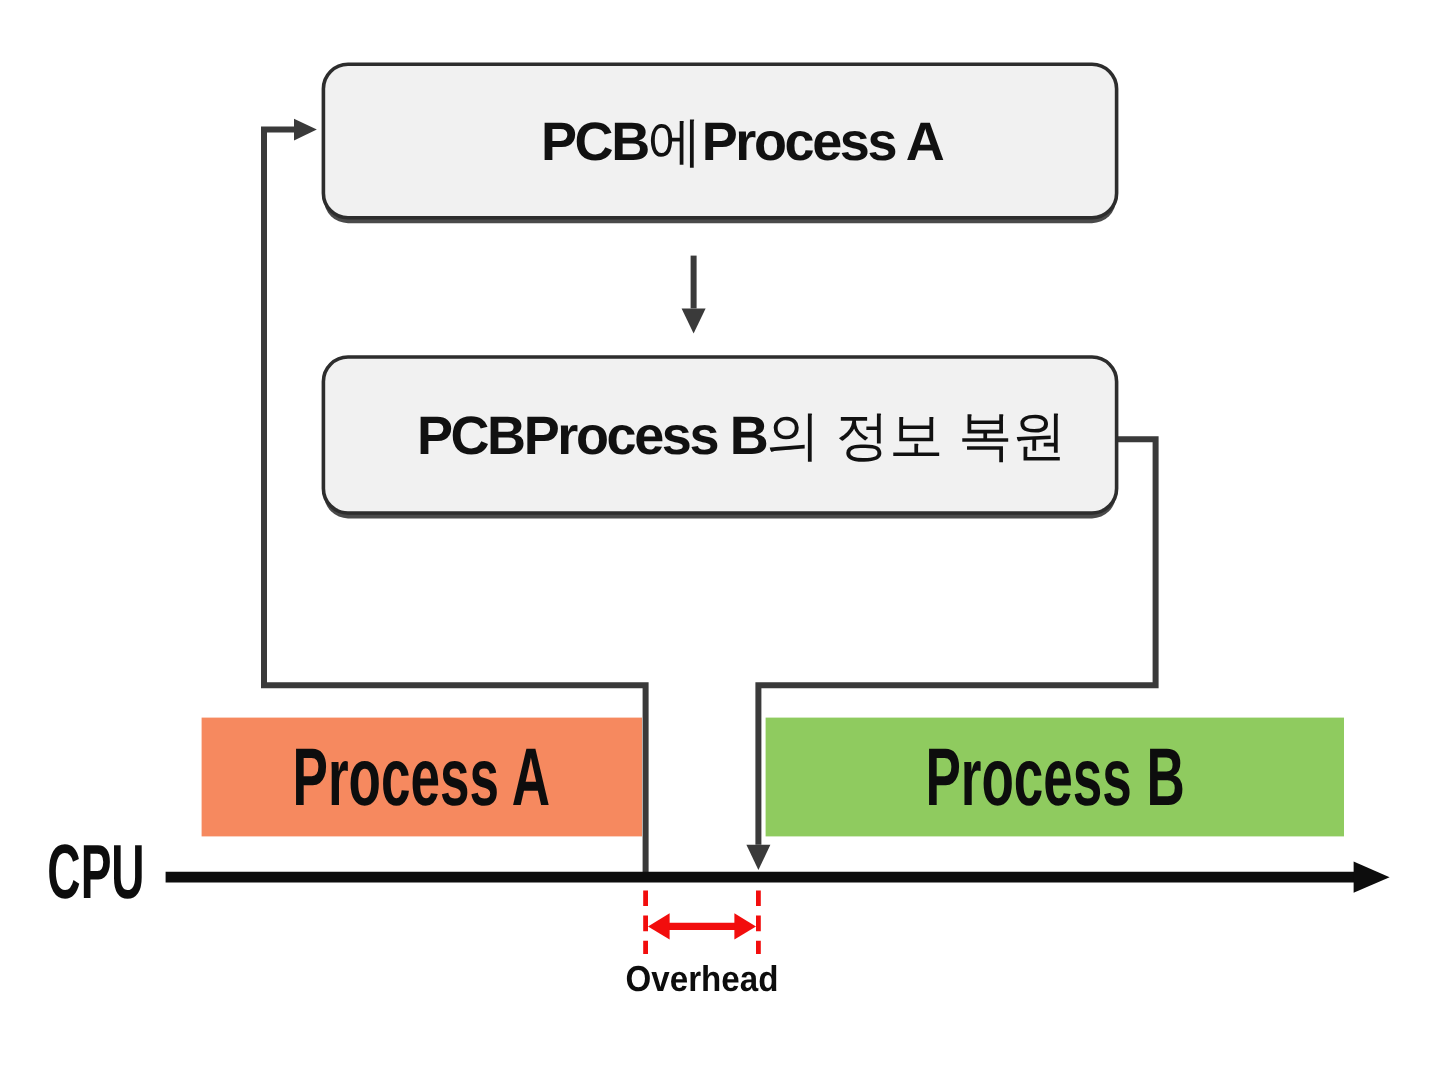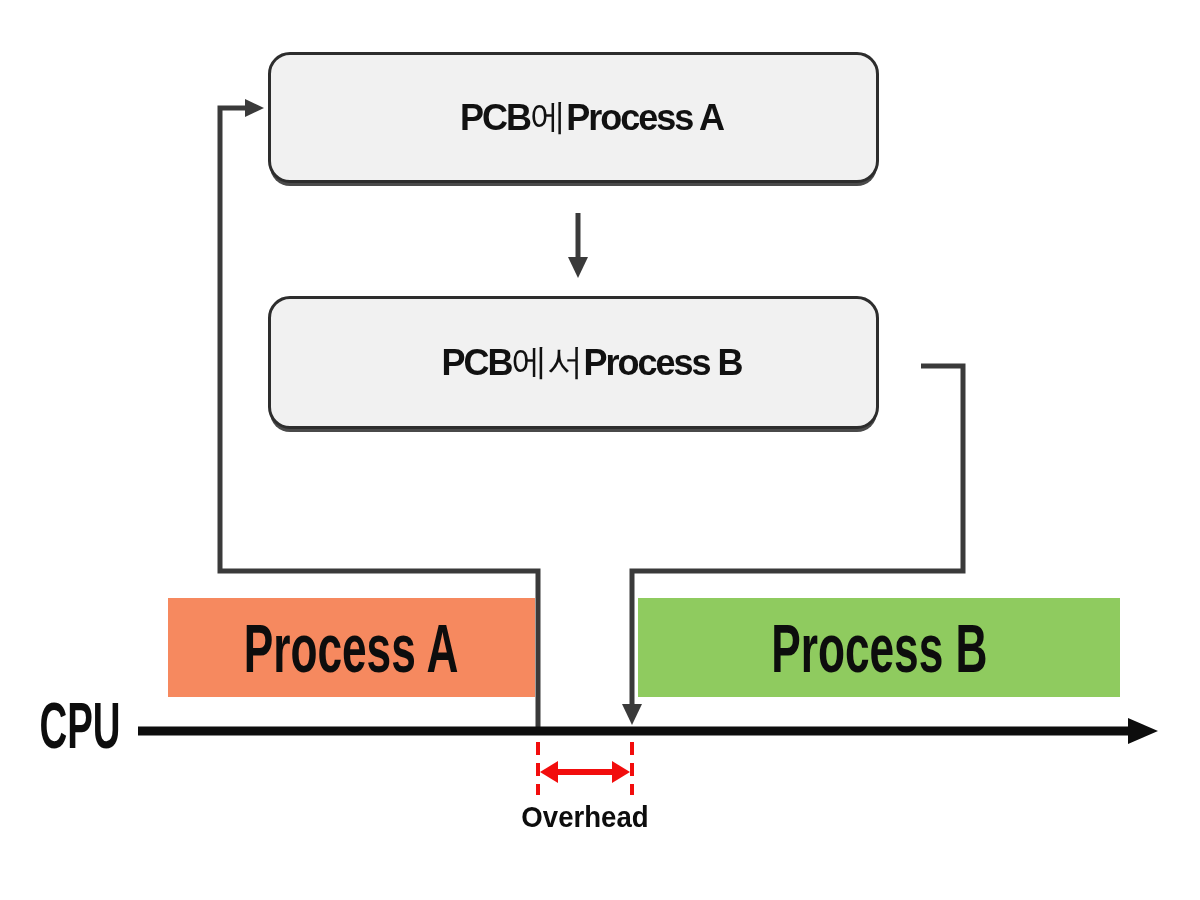--- a/index.html
+++ b/index.html
@@ -16,28 +16,28 @@
   .wire-head { fill: var(--connector, #3a3a3a); stroke: none; }
   .axis      { stroke: var(--axis, #0d0d0d); stroke-width: 9; }
   .axis-head { fill: var(--axis, #0d0d0d); }
   .red-dash  { stroke: var(--marker-red, #f00); stroke-width: 4; stroke-dasharray: 13 8; }
   .red-line  { stroke: var(--marker-red, #f00); stroke-width: 6; }
   .red-head  { fill: var(--marker-red, #f00); }
 
   
   .flowbox {
     position: absolute;
-    left: 268px; width: 611px;
+    left: 268px; width: 664px;
     box-sizing: border-box;
     background: var(--box-fill, #f1f1f1);
     border: 3px solid var(--box-border, #2d2d2d);
     border-radius: 22px;
     box-shadow: 0 5px 0 -2px #4a4a4a;
     display: flex; align-items: center; justify-content: center;
-    font-size: 36px; color: var(--text, #111);
+    font-size: 45px; color: var(--text, #111);
     white-space: nowrap;
     padding-left: 36px;
   }
   .box1 { top: 52px;  height: 131px; }
   .box2 { top: 296px; height: 133px; }
   .seg.heavy  { font-weight: 900; letter-spacing: -2px; }
   .seg.korean { font-weight: 500; }
 
   
   .bar {
@@ -103,22 +103,22 @@
   </svg>
 
   <div class="flowbox box1">
     <span class="seg heavy">PCB</span>
       <span class="seg korean"> 에 </span>
       <span class="seg heavy">Process A</span>
   </div>
 
   <div class="flowbox box2">
     <span class="seg heavy">PCB</span>
-      <span class="seg korean"> 에서 </span>
       <span class="seg heavy">Process B</span>
+      <span class="seg korean"> 의 정보 복원</span>
   </div>
 
   <div class="bar bar-a">
     <span class="bar-label">Process A</span>
   </div>
   <div class="bar bar-b">
     <span class="bar-label">Process B</span>
   </div>
 
   <div class="cpu-label">CPU</div>

